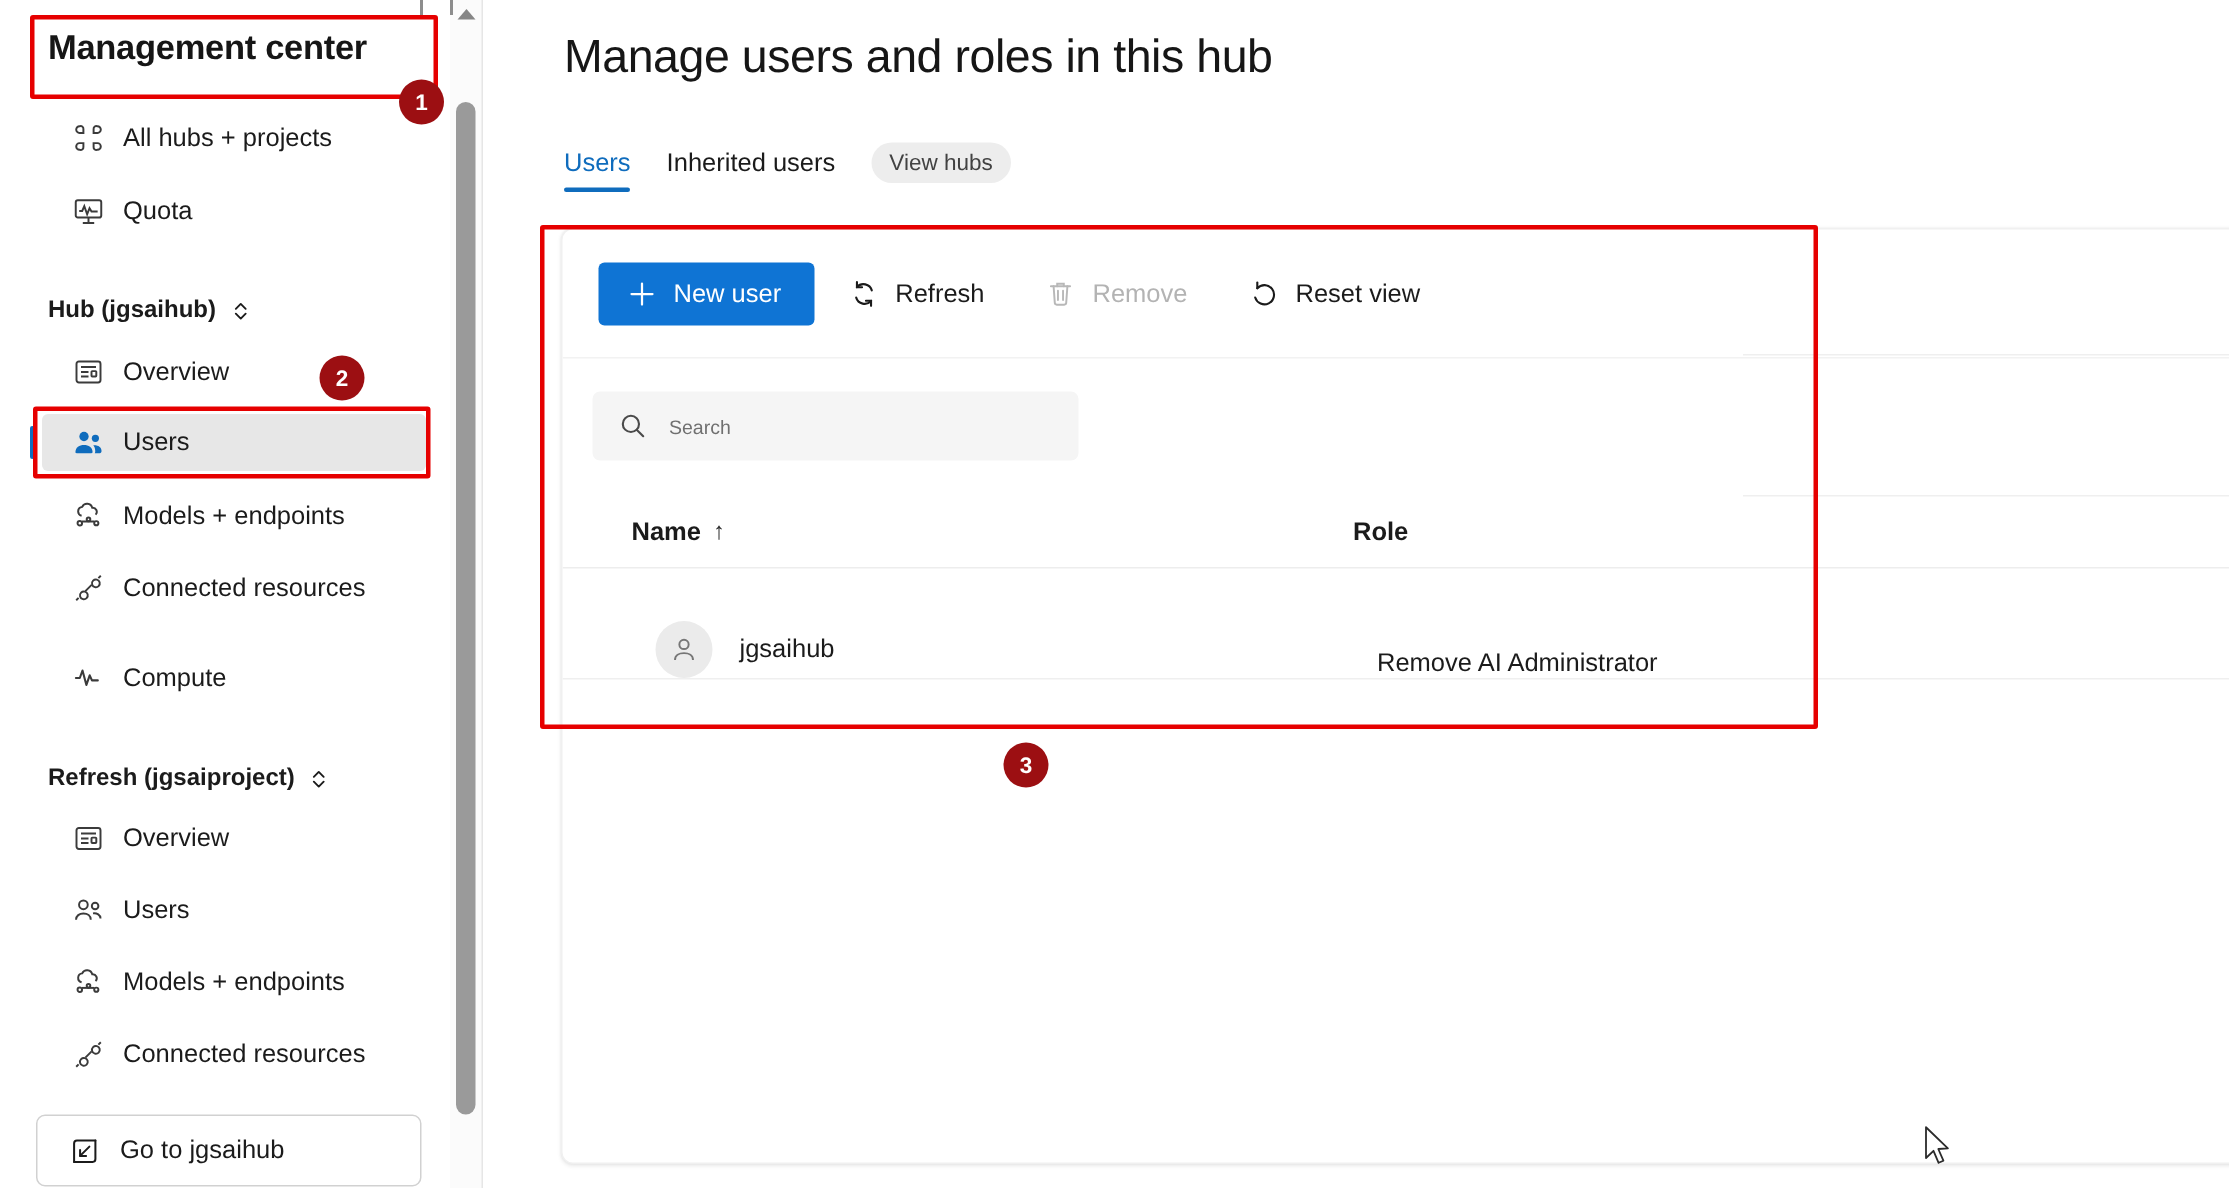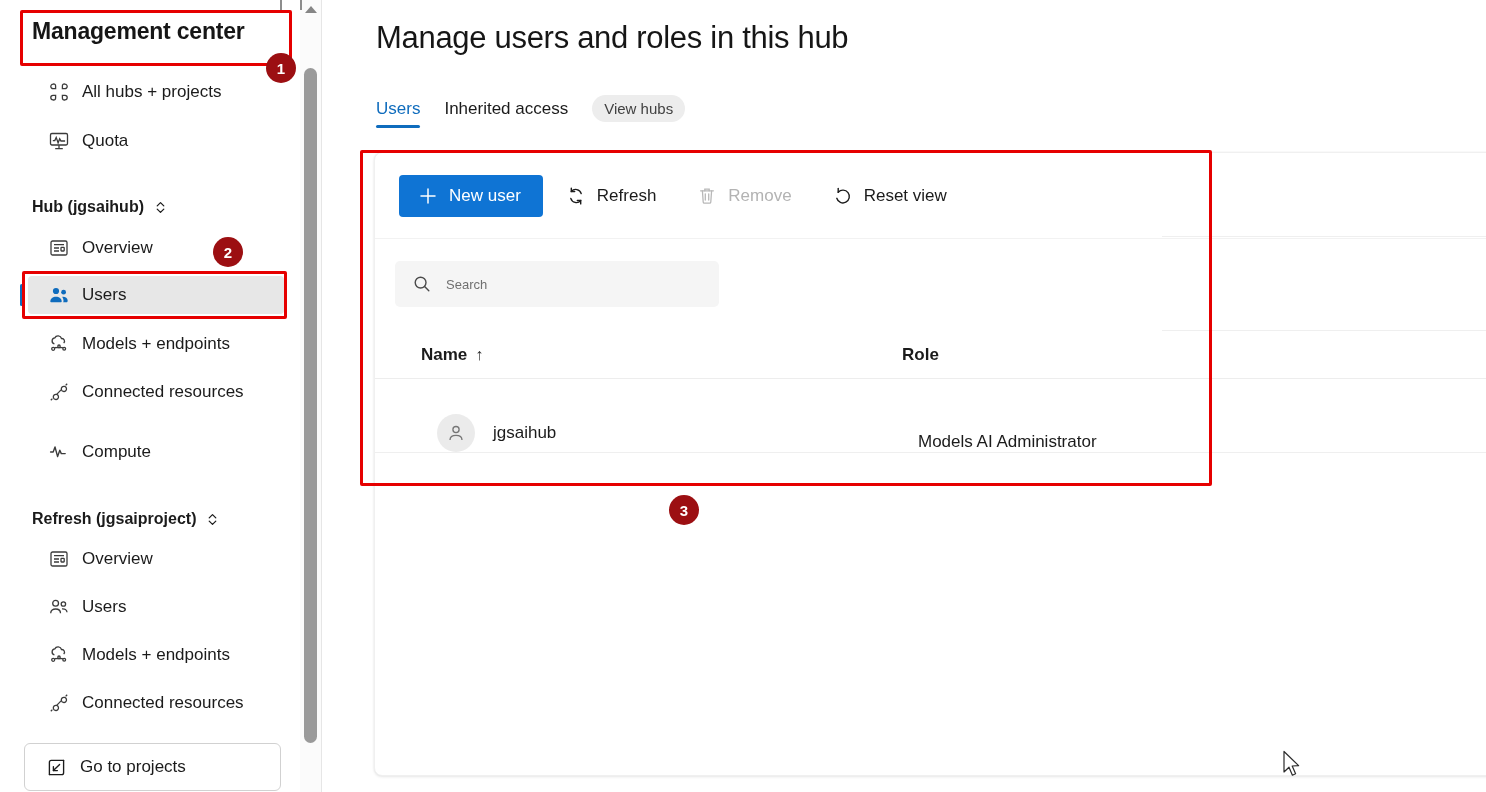--- a/index.html
+++ b/index.html
@@ -322,41 +322,41 @@
 
     <div class="goto-btn">
       <span class="ico">
         <svg viewBox="0 0 21 21" fill="none" stroke="#1b1b1b" stroke-width="1.35" stroke-linecap="round" stroke-linejoin="round">
           <path d="M17.6 3.4v12.3c0 1-.8 1.9-1.9 1.9H3.4"></path>
           <path d="M3.4 17.6V5.3c0-1 .8-1.9 1.9-1.9h12.3"></path>
           <path d="M13.6 7.4L7.4 13.6"></path>
           <path d="M7.4 9.6v4h4"></path>
         </svg>
       </span>
-      <span>Go to projects</span>
+      <span>Go to jgsaihub</span>
     </div>
   </div>
 
   <div id="sb-scroll">
     <div class="arrow-up"></div>
     <div class="thumb"></div>
   </div>
   <div id="sb-topnub"></div>
 
   <div id="main">
 
     <div id="page-title">Manage users and roles in this hub</div>
 
     <div id="tabs">
       <div class="tab active">
         <span>Users</span>
         <span class="underline"></span>
       </div>
       <div class="tab">
-        <span>Inherited access</span>
+        <span>Inherited users</span>
       </div>
       <div class="pill">View hubs</div>
     </div>
 
     <div id="card">
 
       <div id="toolbar">
         <button class="tb-btn primary">
           <span class="ico">
             <svg viewBox="0 0 22 22" fill="none" stroke="#ffffff" stroke-width="1.5" stroke-linecap="round">
@@ -425,21 +425,21 @@
         <div class="trow">
           <div class="cell-name">
             <span class="avatar">
               <svg viewBox="0 0 22 22" fill="none" stroke="#767676" stroke-width="1.3">
                 <circle cx="11" cy="7.6" r="3.1"></circle>
                 <path d="M5 18c0-3 2.7-4.6 6-4.6s6 1.6 6 4.6"></path>
               </svg>
             </span>
             <span class="cell-txt">jgsaihub</span>
           </div>
-          <div class="cell-role">Models AI Administrator</div>
+          <div class="cell-role">Remove AI Administrator</div>
         </div>
       </div>
     </div>
 
     <div class="ext-rule" style="top:236px;left:828px;width:336px"></div>
     <div class="ext-rule" style="top:330px;left:828px;width:336px"></div>
   </div>
 
   <div class="anno-box" style="left:20px;top:10px;width:272px;height:56px"></div>
   <div class="anno-badge" style="left:266px;top:53px">1</div>

